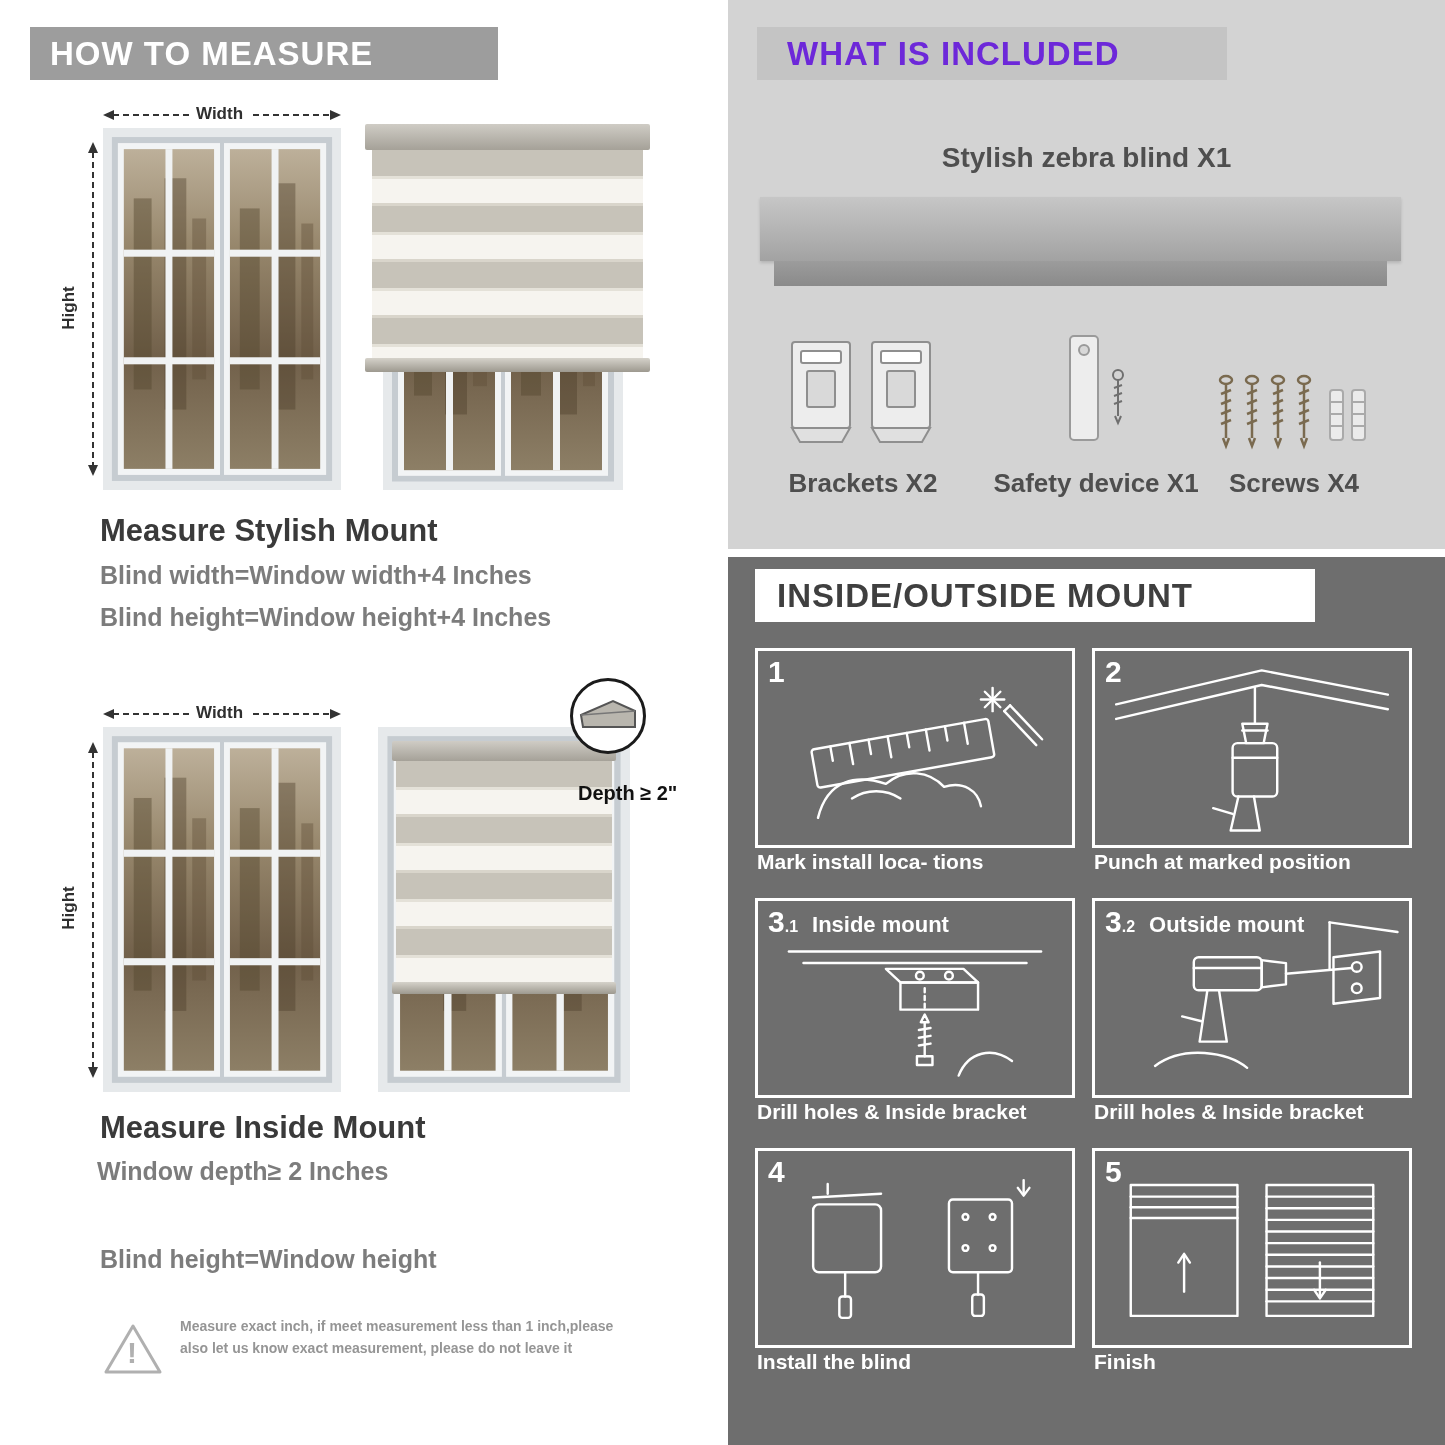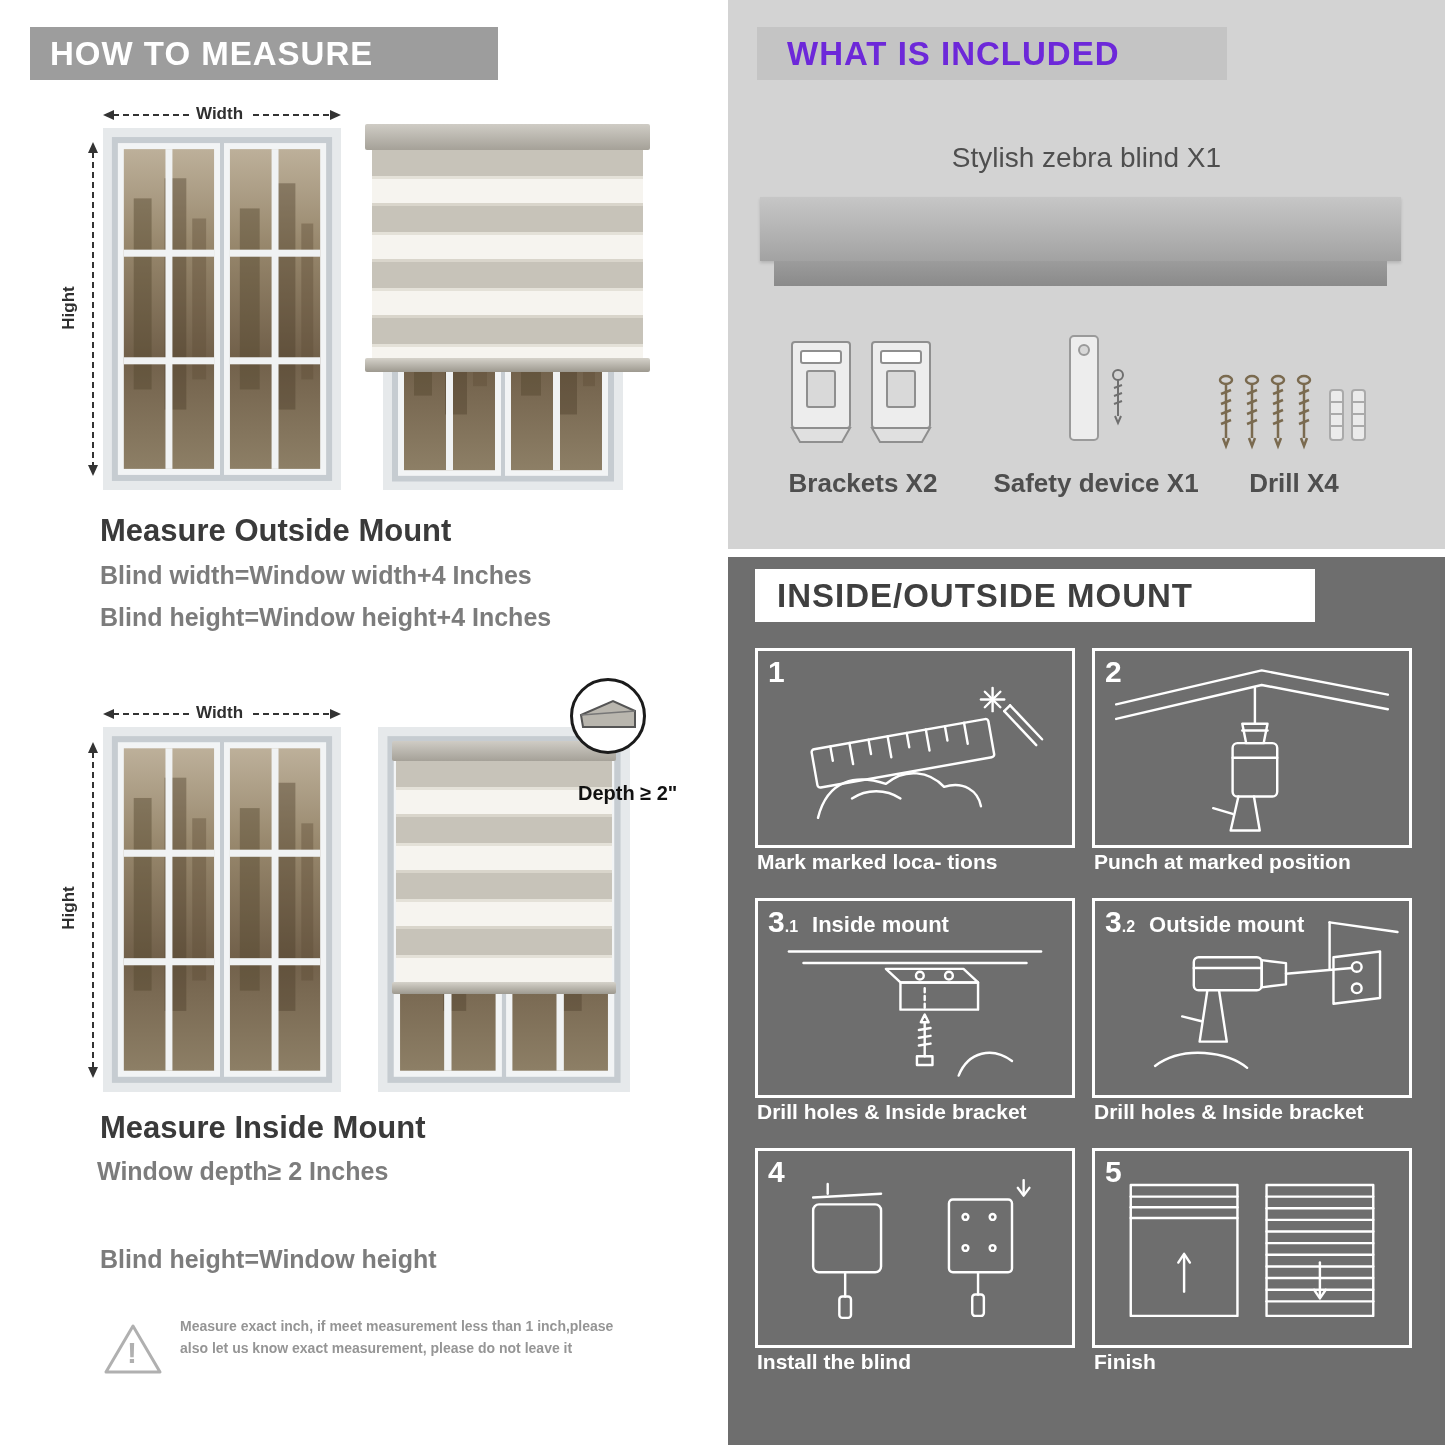--- a/index.html
+++ b/index.html
@@ -15,21 +15,21 @@
   .cassette{background:linear-gradient(180deg,#cfccc5,#a5a198);border-radius:2px}
   .fabric{background:repeating-linear-gradient(180deg,#c7c3b9 0px,#c7c3b9 26px,#e4e1d8 26px,#e4e1d8 29px,#f6f4ef 29px,#f6f4ef 53px,#d9d5cb 53px,#d9d5cb 56px)}
   .botrail{background:linear-gradient(180deg,#d5d2ca,#9d998f);border-radius:2px}
   .arrow-label{background:#fff;padding:0 6px;font-size:17px;font-weight:bold;color:#2f2f2f;white-space:nowrap}
   .rot{transform:rotate(-90deg);transform-origin:center center;text-align:center}
   .depth-circle{width:76px;height:76px;border:3px solid #1b1b1b;border-radius:50%;background:#fff;overflow:hidden}
   .depth-label{font-size:20px;font-weight:bold;color:#111;white-space:nowrap}
   .note-text{font-size:14px;font-weight:bold;color:#959595;line-height:1.55}
   .light-bg{background:#d3d3d3}
   .dark-bg{background:#6e6e6e}
-  .product-label{font-size:28px;font-weight:normal;color:#4f4f4f;text-align:center}
+  .product-label{font-size:28px;font-weight:bold;color:#4f4f4f;text-align:center}
   .headrail{background:linear-gradient(180deg,#c6c6c6 0%,#b3b3b3 55%,#a2a2a2 100%);box-shadow:0 2px 3px rgba(0,0,0,0.15)}
   .headrail-lip{background:linear-gradient(180deg,#9c9c9c,#8a8a8a)}
   .item-label{font-size:26px;font-weight:bold;color:#4e4e4e;text-align:center;white-space:nowrap}
   .panel{border:3px solid #ffffff;position:absolute;width:320px;height:200px}
   .step-head{position:absolute;left:10px;top:6px;display:flex;align-items:baseline}
   .step-num{color:#fff;font-weight:bold;font-size:30px;line-height:1}
   .step-sub{font-size:16px;font-weight:bold;color:#fff}
   .step-title{color:#fff;font-weight:bold;font-size:22px;margin-left:14px;white-space:nowrap}
   .caption{color:#fff;font-weight:bold;font-size:21px;white-space:nowrap}
   .illus{position:absolute;left:0;top:0;width:100%;height:100%}
@@ -91,21 +91,21 @@
     <use href="#winSym" width="238" height="362"></use>
   </svg>
 
   <svg class="abs" style="left:383px;top:150px" width="240" height="340">
     <use href="#winSym" width="240" height="340"></use>
   </svg>
   <div class="cassette abs" style="left:365px;top:124px;width:285px;height:26px"></div>
   <div class="fabric abs" style="left:372px;top:150px;width:271px;height:212px"></div>
   <div class="botrail abs" style="left:365px;top:358px;width:285px;height:14px"></div>
 
-  <div class="h-title abs" style="left:100px;top:513px">Measure Outside Mount</div>
+  <div class="h-title abs" style="left:100px;top:513px">Measure Stylish Mount</div>
   <div class="h-line abs" style="left:100px;top:561px">Blind width=Window width+4 Inches</div>
   <div class="h-line abs" style="left:100px;top:603px">Blind height=Window height+4 Inches</div>
 
   <svg class="abs" style="left:103px;top:706px" width="238" height="16">
     <line x1="10" y1="8" x2="228" y2="8" stroke="#333" stroke-width="2" stroke-dasharray="6 4"></line>
     <polygon points="0,8 11,3 11,13" fill="#333"></polygon>
     <polygon points="238,8 227,3 227,13" fill="#333"></polygon>
   </svg>
   <div class="arrow-label abs" style="left:190px;top:703px">Width</div>
 
@@ -232,21 +232,21 @@
         <line x1="118" y1="42" x2="131" y2="42"></line>
         <line x1="118" y1="54" x2="131" y2="54"></line>
       <line x1="140" y1="30" x2="153" y2="30"></line>
         <line x1="140" y1="42" x2="153" y2="42"></line>
         <line x1="140" y1="54" x2="153" y2="54"></line>
     </g>
   </svg>
 
   <div class="item-label abs" style="left:757px;top:468px;width:212px">Brackets X2</div>
   <div class="item-label abs" style="left:985px;top:468px;width:222px">Safety device X1</div>
-  <div class="item-label abs" style="left:1205px;top:468px;width:178px">Drill X4</div>
+  <div class="item-label abs" style="left:1205px;top:468px;width:178px">Screws X4</div>
 
   <div class="dark-bg abs" style="left:728px;top:557px;width:717px;height:888px"></div>
 
   <div class="banner white abs" style="left:755px;top:569px;width:560px">INSIDE/OUTSIDE MOUNT</div>
 
   <div class="panel" style="left:755px;top:648px">
     <svg class="illus" viewBox="0 0 320 200">
       <g stroke="#fff" stroke-width="2.5" fill="none" stroke-linecap="round" stroke-linejoin="round">
         <g transform="rotate(-10 150 105)">
           <rect x="55" y="85" width="185" height="40" rx="3"></rect>
@@ -268,21 +268,21 @@
           <line x1="252" y1="62" x2="258" y2="56"></line>
         <path d="M60 172 C70 132 100 127 130 137 C150 120 175 124 190 140 C210 134 225 144 228 160"></path>
         <path d="M95 152 C110 142 130 142 145 152"></path>
       </g>
     </svg>
     <div class="step-head">
       <span class="step-num"><span>1</span><span class="step-sub"></span></span>
       <span class="step-title"></span>
     </div>
   </div>
-  <div class="caption abs" style="left:757px;top:850px">Mark marked loca- tions</div>
+  <div class="caption abs" style="left:757px;top:850px">Mark install loca- tions</div>
 
   <div class="panel" style="left:1092px;top:648px">
     <svg class="illus" viewBox="0 0 320 200">
       <g stroke="#fff" stroke-width="2.5" fill="none" stroke-linecap="round" stroke-linejoin="round">
         <polyline points="20,55 170,20 300,45"></polyline>
         <polyline points="20,70 170,35 300,60"></polyline>
         <line x1="163" y1="38" x2="163" y2="75"></line>
         <polygon points="150,75 176,75 172,95 154,95"></polygon>
         <line x1="150" y1="82" x2="176" y2="82"></line>
         <rect x="140" y="95" width="46" height="55" rx="5"></rect>

